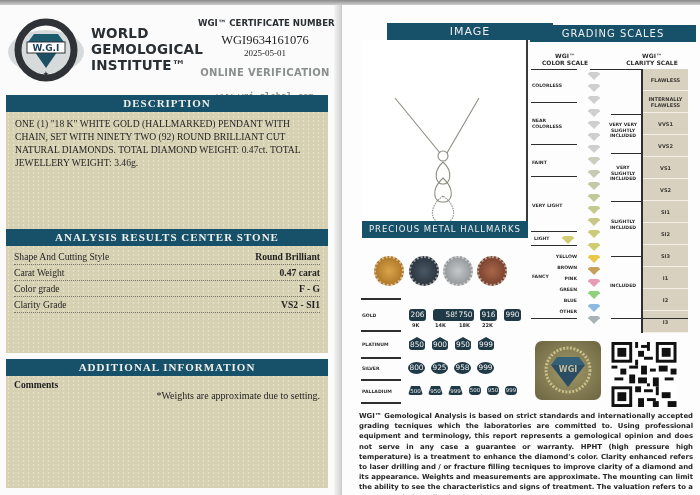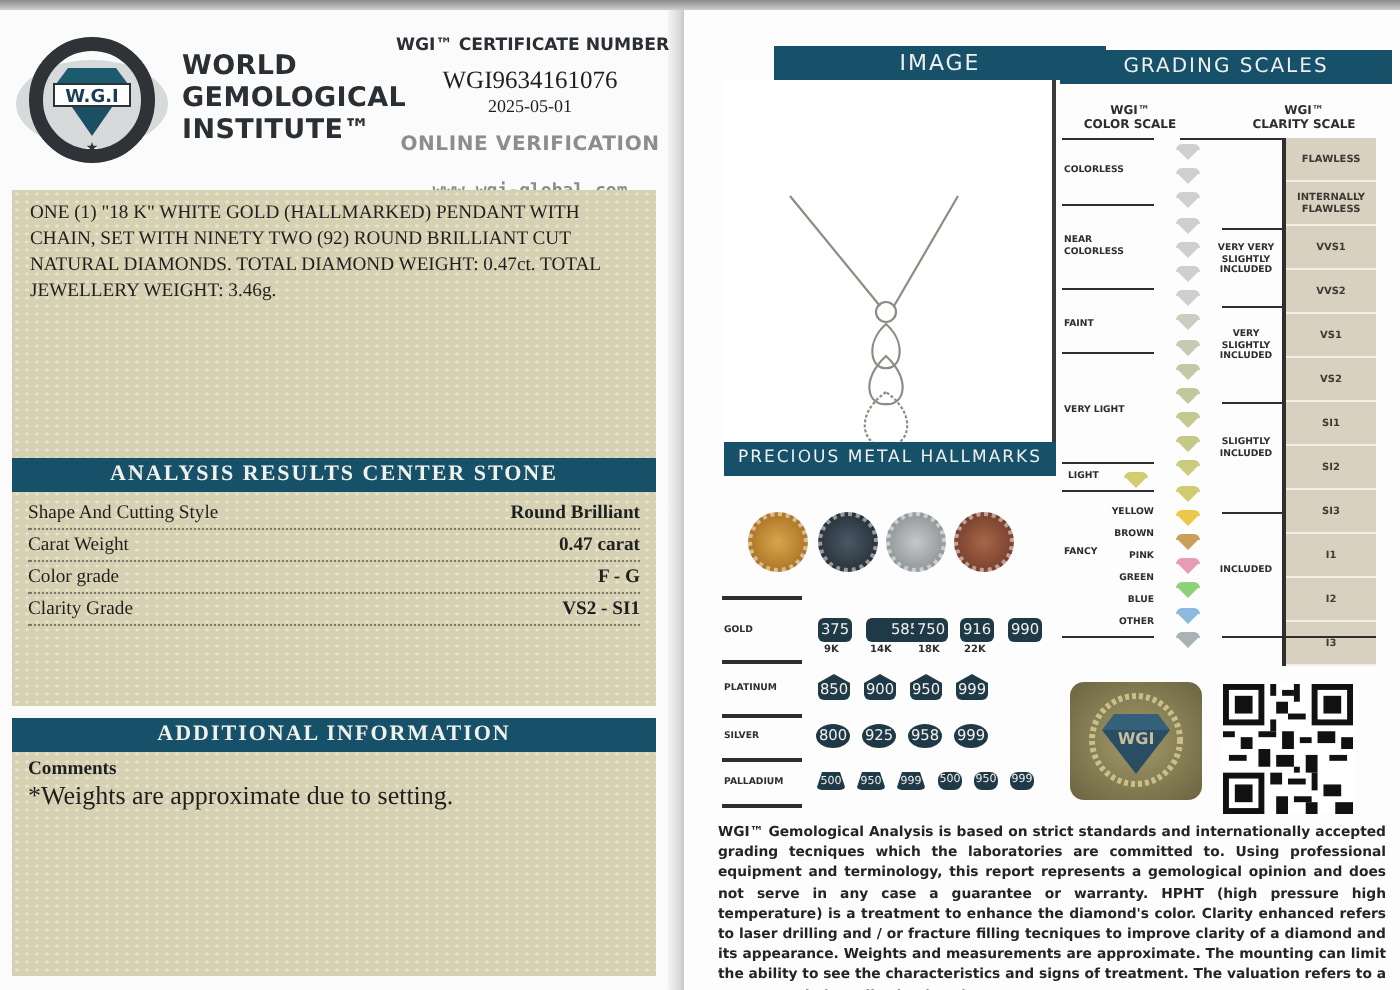--- a/index.html
+++ b/index.html
@@ -33,21 +33,21 @@
   .hdr { height: 17px; background: #175069; color: #f1f1ec; text-align: center;
     font-size: 11px; font-weight: bold; letter-spacing: 1px; line-height: 17px; }
 
   .desc-text { padding: 5px 9px; font-size: 9.6px; line-height: 13px; color: #1f1f1f; text-transform: none; }
 
   .row { display: flex; justify-content: space-between; margin: 0 8px; height: 16px; line-height: 16px;
     border-bottom: 1px dotted #7a766a; font-size: 9.6px; color: #1f1f1f; }
   .row .v { font-weight: bold; }
 
   .comm-title { padding: 3px 8px 0; font-size: 9.6px; font-weight: bold; color: #1f1f1f; }
-  .comm-text { padding: 0 8px; font-size: 13px; color: #1f1f1f; }
+  .comm-text { padding: 0 8px; font-size: 10px; color: #1f1f1f; text-align: right; }
 
   
   .rhdr { position: absolute; height: 17px; background: #175069; color: #eef0ee; text-align: center;
     font-family: "DejaVu Sans", sans-serif; font-size: 10px; letter-spacing: 1px; line-height: 17px; }
   .img-box { position: absolute; left: 362px; top: 40px; width: 166px; height: 185px; background: #fff;
     border-right: 2px solid #3a3a3a; border-bottom: 2px solid #3a3a3a; }
   .rline { position: absolute; background: #2e2e2e; height: 1.5px; }
   .sm { position: absolute; font-family: "DejaVu Sans", sans-serif; font-weight: bold; font-size: 4.6px; color: #2d2d2d; line-height: 5.5px; }
   .coin { position: absolute; width: 30px; height: 30px; border-radius: 50%; border: 2px dotted rgba(255,255,255,0.5); }
   .mark { position: absolute; height: 12px; border-radius: 3px; background: #1f3a46; color: #f0f0f0;
@@ -92,20 +92,21 @@
 
 <div class="cert-block">
   <div class="cert-label">WGI™ CERTIFICATE NUMBER</div>
   <div class="cert-num">WGI9634161076</div>
   <div class="cert-date">2025-05-01</div>
   <div class="verify-label">ONLINE VERIFICATION</div>
   <div class="verify-url">www.wgi-global.com</div>
 </div>
 
 <div class="panel" style="top:95px;height:134px;">
+  <div class="hdr">DESCRIPTION</div>
   <div class="desc-text">ONE (1) "18 K" WHITE GOLD (HALLMARKED) PENDANT WITH CHAIN, SET WITH NINETY TWO (92) ROUND BRILLIANT CUT NATURAL DIAMONDS. TOTAL DIAMOND WEIGHT: 0.47ct. TOTAL JEWELLERY WEIGHT: 3.46g.</div>
 </div>
 
 <div class="panel" style="top:229px;height:124px;">
   <div class="hdr">ANALYSIS RESULTS CENTER STONE</div>
   <div style="height:3px;"></div>
   <div class="row">
       <span>Shape And Cutting Style</span>
       <span class="v">Round Brilliant</span>
     </div>
@@ -148,21 +149,21 @@
 </div>
 
 <div class="rhdr" style="left:362px;top:221px;width:166px;font-size:8.5px;">PRECIOUS METAL HALLMARKS</div>
 <div class="coin" style="left:374px;top:256px;background:radial-gradient(#d9a54a,#a26a1e);"></div>
 <div class="coin" style="left:409px;top:256px;background:radial-gradient(#4a5866,#222a31);"></div>
 <div class="coin" style="left:443px;top:256px;background:radial-gradient(#c4c8ca,#858a8d);"></div>
 <div class="coin" style="left:477px;top:256px;background:radial-gradient(#a8664a,#6d3826);"></div>
 
 <div class="rline" style="left:361px;top:298px;width:40px;"></div>
 <div class="sm" style="left:362px;top:313px;">GOLD</div>
-<div class="mark" style="left:409px;top:309px;width:17px;">375</div>
+<div class="mark" style="left:409px;top:309px;width:17px;">206</div>
 <div class="mark" style="left:433px;top:309px;width:39px;">585</div>
 <div class="mark" style="left:457px;top:309px;width:17px;">750</div>
 <div class="mark" style="left:480px;top:309px;width:17px;">916</div>
 <div class="mark" style="left:504px;top:309px;width:17px;">990</div>
 <div class="kt" style="left:412px;top:322px;">9K</div>
 <div class="kt" style="left:435px;top:322px;">14K</div>
 <div class="kt" style="left:459px;top:322px;">18K</div>
 <div class="kt" style="left:482px;top:322px;">22K</div>
 
 <div class="rline" style="left:361px;top:330px;width:40px;"></div>

